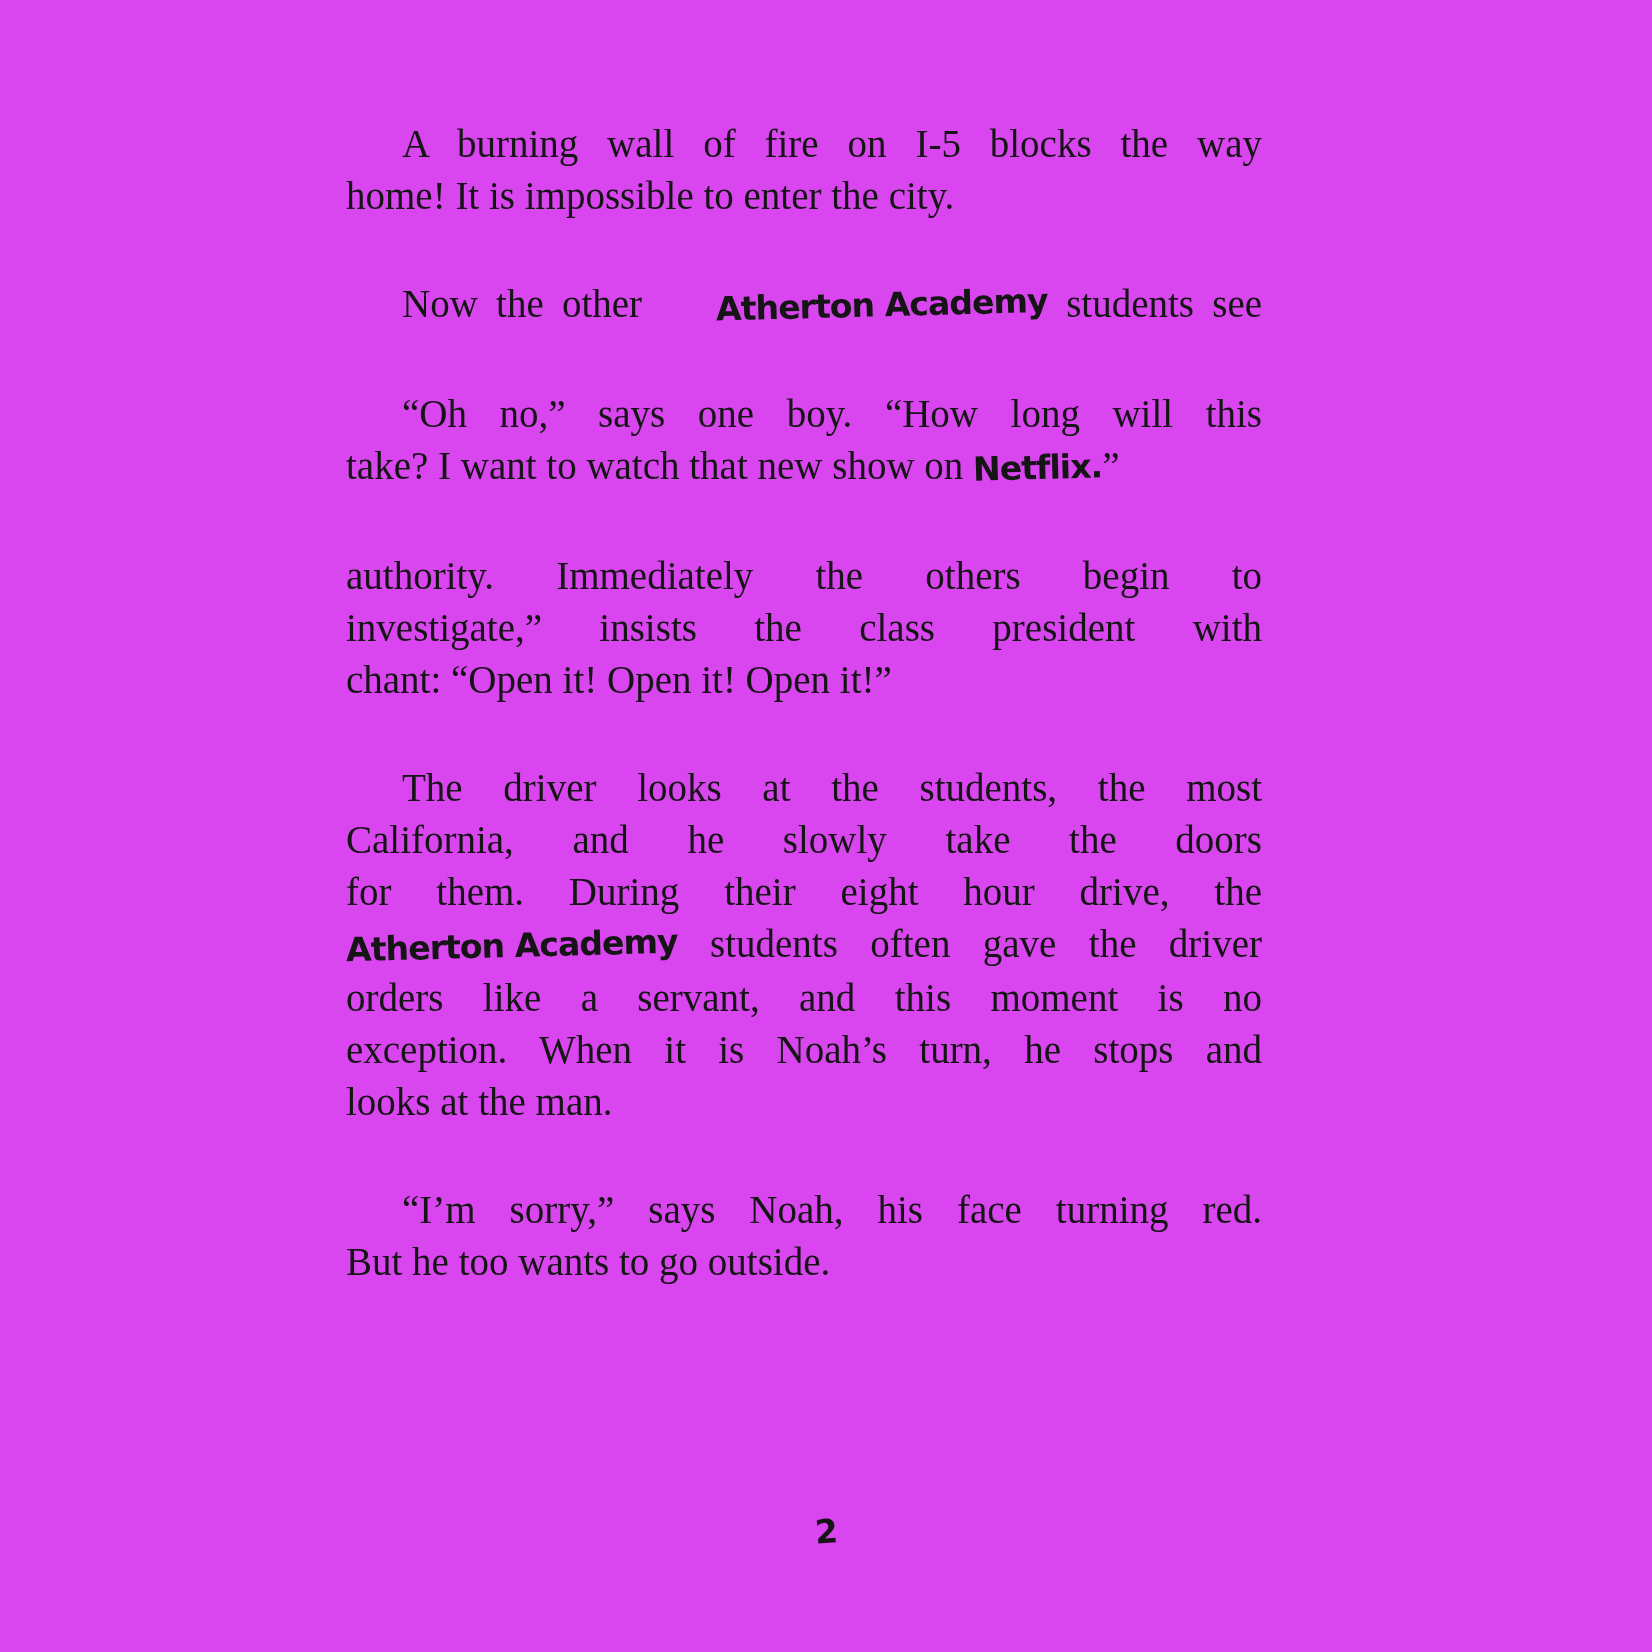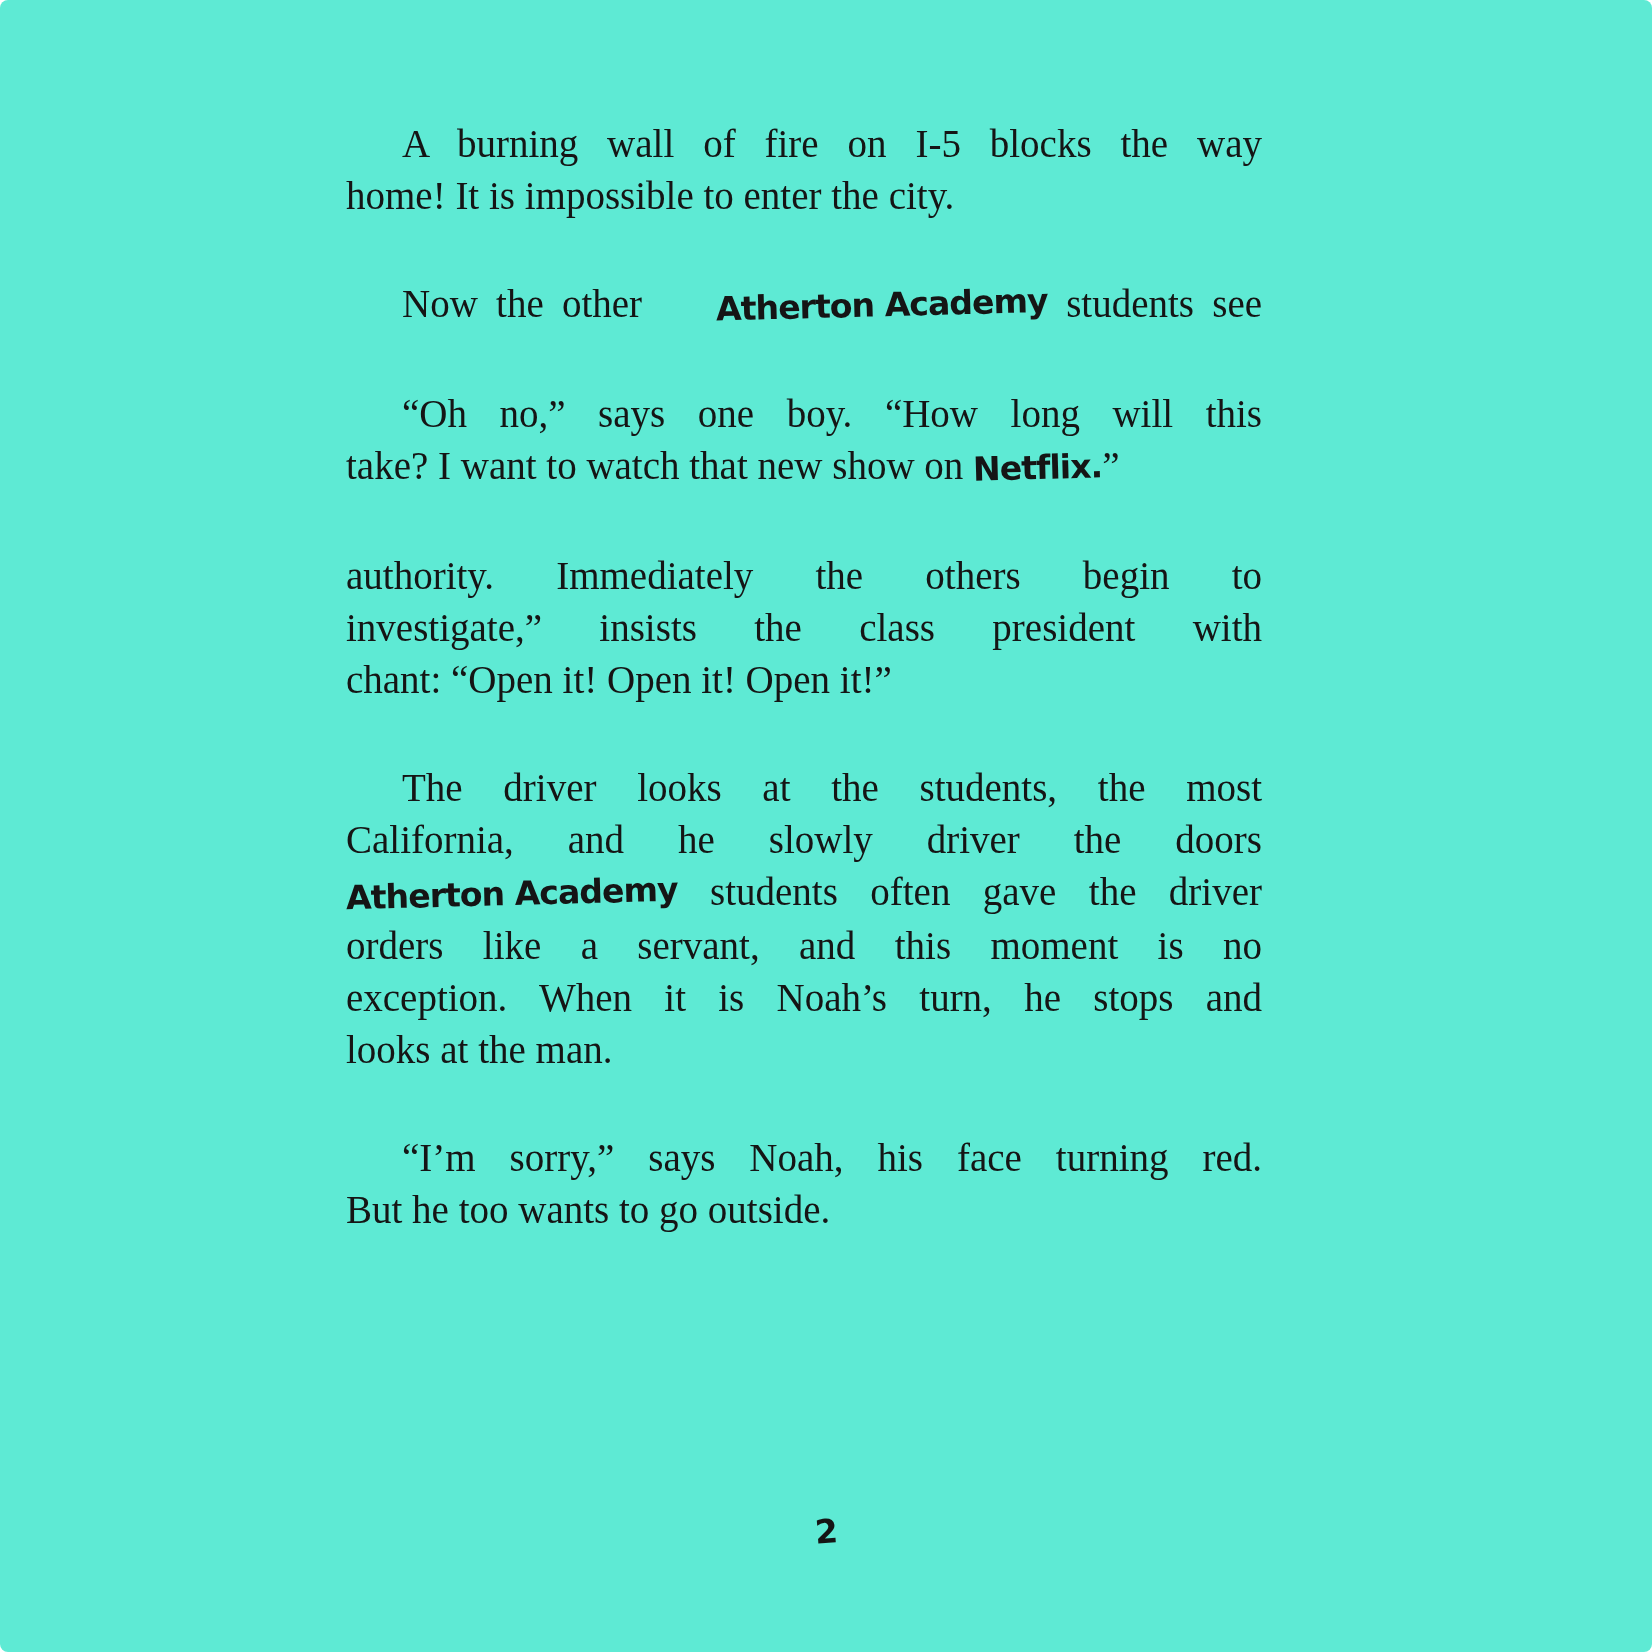--- a/index.html
+++ b/index.html
@@ -54,41 +54,42 @@
     text-align: center;
   }
   .page-number {
     font-size: 33px;
     transform: rotate(-4deg);
   }
 </style>
 </head>
 <body>
 
-<div class="page" style="background: #5eead4; color: rgb(21, 21, 21); border-radius: 8px;">
+<div class="page" style="background: #d946ef; color: rgb(21, 21, 21);">
   <main class="text-block">
       <div class="paragraph">
         <div class="line first"><span class="body-text">A burning wall of fire on I-5 blocks the way</span></div>
         <div class="line last"><span class="body-text">home! It is impossible to enter the city.</span></div>
       </div>
       <div class="paragraph">
         <div class="line first"><span class="body-text">Now the other </span><span class="hw">Atherton Academy</span><span class="body-text"> students see</span></div>
       </div>
       <div class="paragraph">
         <div class="line first"><span class="body-text">“Oh no,” says one boy. “How long will this</span></div>
         <div class="line last"><span class="body-text">take? I want to watch that new show on </span><span class="hw">Netflix.</span><span class="body-text">”</span></div>
       </div>
       <div class="paragraph">
         <div class="line"><span class="body-text">authority. Immediately the others begin to</span></div>
         <div class="line"><span class="body-text">investigate,” insists the class president with</span></div>
         <div class="line last"><span class="body-text">chant: “Open it! Open it! Open it!”</span></div>
       </div>
       <div class="paragraph">
         <div class="line first"><span class="body-text">The driver looks at the students, the most</span></div>
-        <div class="line"><span class="body-text">California, and he slowly driver the doors</span></div>
+        <div class="line"><span class="body-text">California, and he slowly take the doors</span></div>
+        <div class="line"><span class="body-text">for them. During their eight hour drive, the</span></div>
         <div class="line"><span class="hw">Atherton Academy</span><span class="body-text"> students often gave the driver</span></div>
         <div class="line"><span class="body-text">orders like a servant, and this moment is no</span></div>
         <div class="line"><span class="body-text">exception. When it is Noah’s turn, he stops and</span></div>
         <div class="line last"><span class="body-text">looks at the man.</span></div>
       </div>
       <div class="paragraph">
         <div class="line first"><span class="body-text">“I’m sorry,” says Noah, his face turning red.</span></div>
         <div class="line last"><span class="body-text">But he too wants to go outside.</span></div>
       </div>
     </main>

